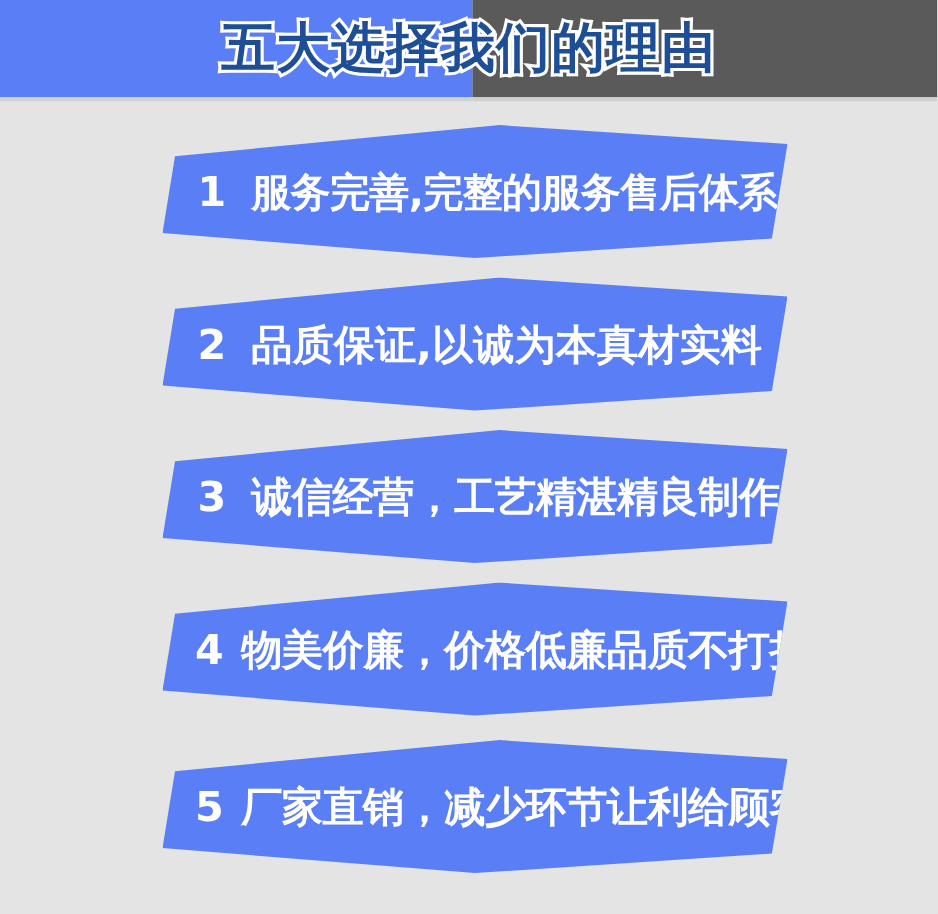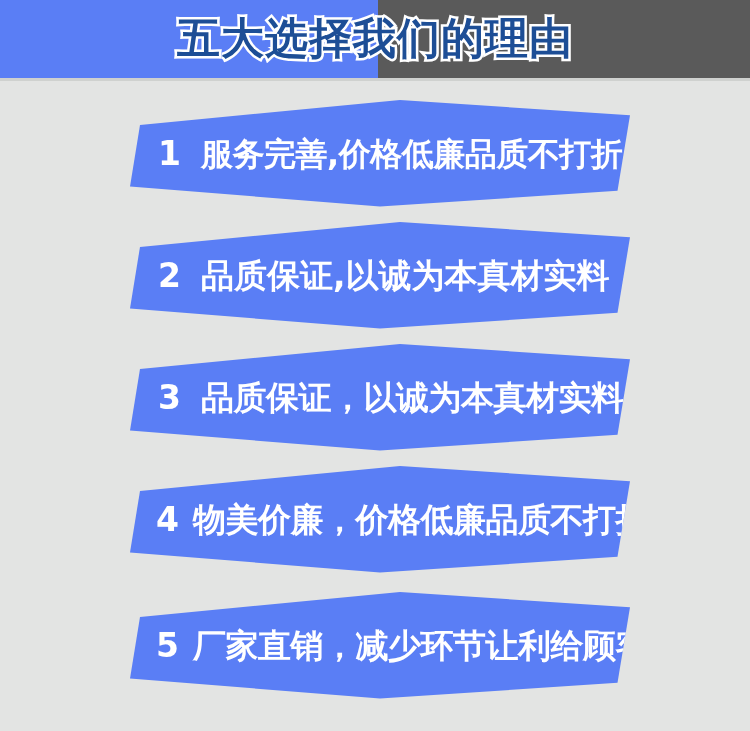--- a/index.html
+++ b/index.html
@@ -178,39 +178,39 @@
     <div class="header-title">五大选择我们的理由</div>
   </div>
   <div class="header-underline"></div>
 
   <div class="rows">
 
     <div class="row row-1">
       <div class="banner">
         <div class="banner-inner">
           <span class="banner-num">1</span>
-          <span class="banner-text">服务完善,价格低廉品质不打折</span>
+          <span class="banner-text">服务完善,完整的服务售后体系</span>
         </div>
       </div>
     </div>
 
     <div class="row row-2">
       <div class="banner">
         <div class="banner-inner">
           <span class="banner-num">2</span>
           <span class="banner-text">品质保证,以诚为本真材实料</span>
         </div>
       </div>
     </div>
 
     <div class="row row-3">
       <div class="banner">
         <div class="banner-inner">
           <span class="banner-num">3</span>
-          <span class="banner-text">品质保证，以诚为本真材实料</span>
+          <span class="banner-text">诚信经营，工艺精湛精良制作</span>
         </div>
       </div>
     </div>
 
     <div class="row row-4">
       <div class="banner">
         <div class="banner-inner">
           <span class="banner-num">4</span>
           <span class="banner-text">物美价廉，价格低廉品质不打折</span>
         </div>

